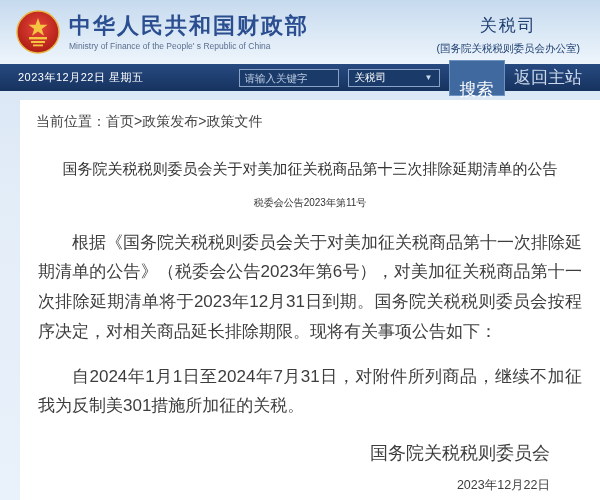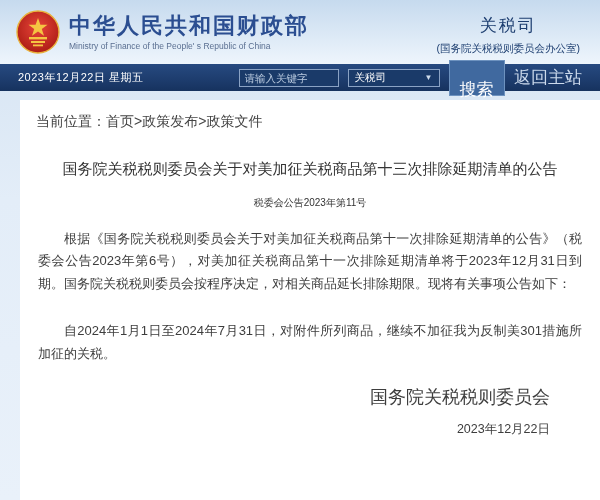--- a/index.html
+++ b/index.html
@@ -93,27 +93,27 @@
     font-weight: normal;
     color: #333;
     margin-top: 27px;
     padding: 0 30px;
     line-height: 1.5;
   }
   .doc-number { text-align: center; font-size: 10px; color: #333; margin-top: 15px; }
 
   .body-text { margin-top: 18px; padding: 0 6px; }
   .body-text p {
-    font-size: 13px;
+    font-size: 17px;
     line-height: 1.75;
     color: #3d3d3d;
     text-indent: 2em;
     text-align: justify;
   }
-  .body-text p + p { margin-top: 24px; }
+  .body-text p + p { margin-top: 15px; }
 
   .signature { text-align: right; padding-right: 38px; font-size: 18px; color: #3d3d3d; margin-top: 20px; }
   .signature-date { text-align: right; padding-right: 38px; font-size: 12.5px; color: #3d3d3d; margin-top: 12px; }
 
   .attach { margin-top: 26px; padding: 0 6px; font-size: 12px; }
   .attach .label { color: #333; }
 </style>
 </head>
 <body>
 

